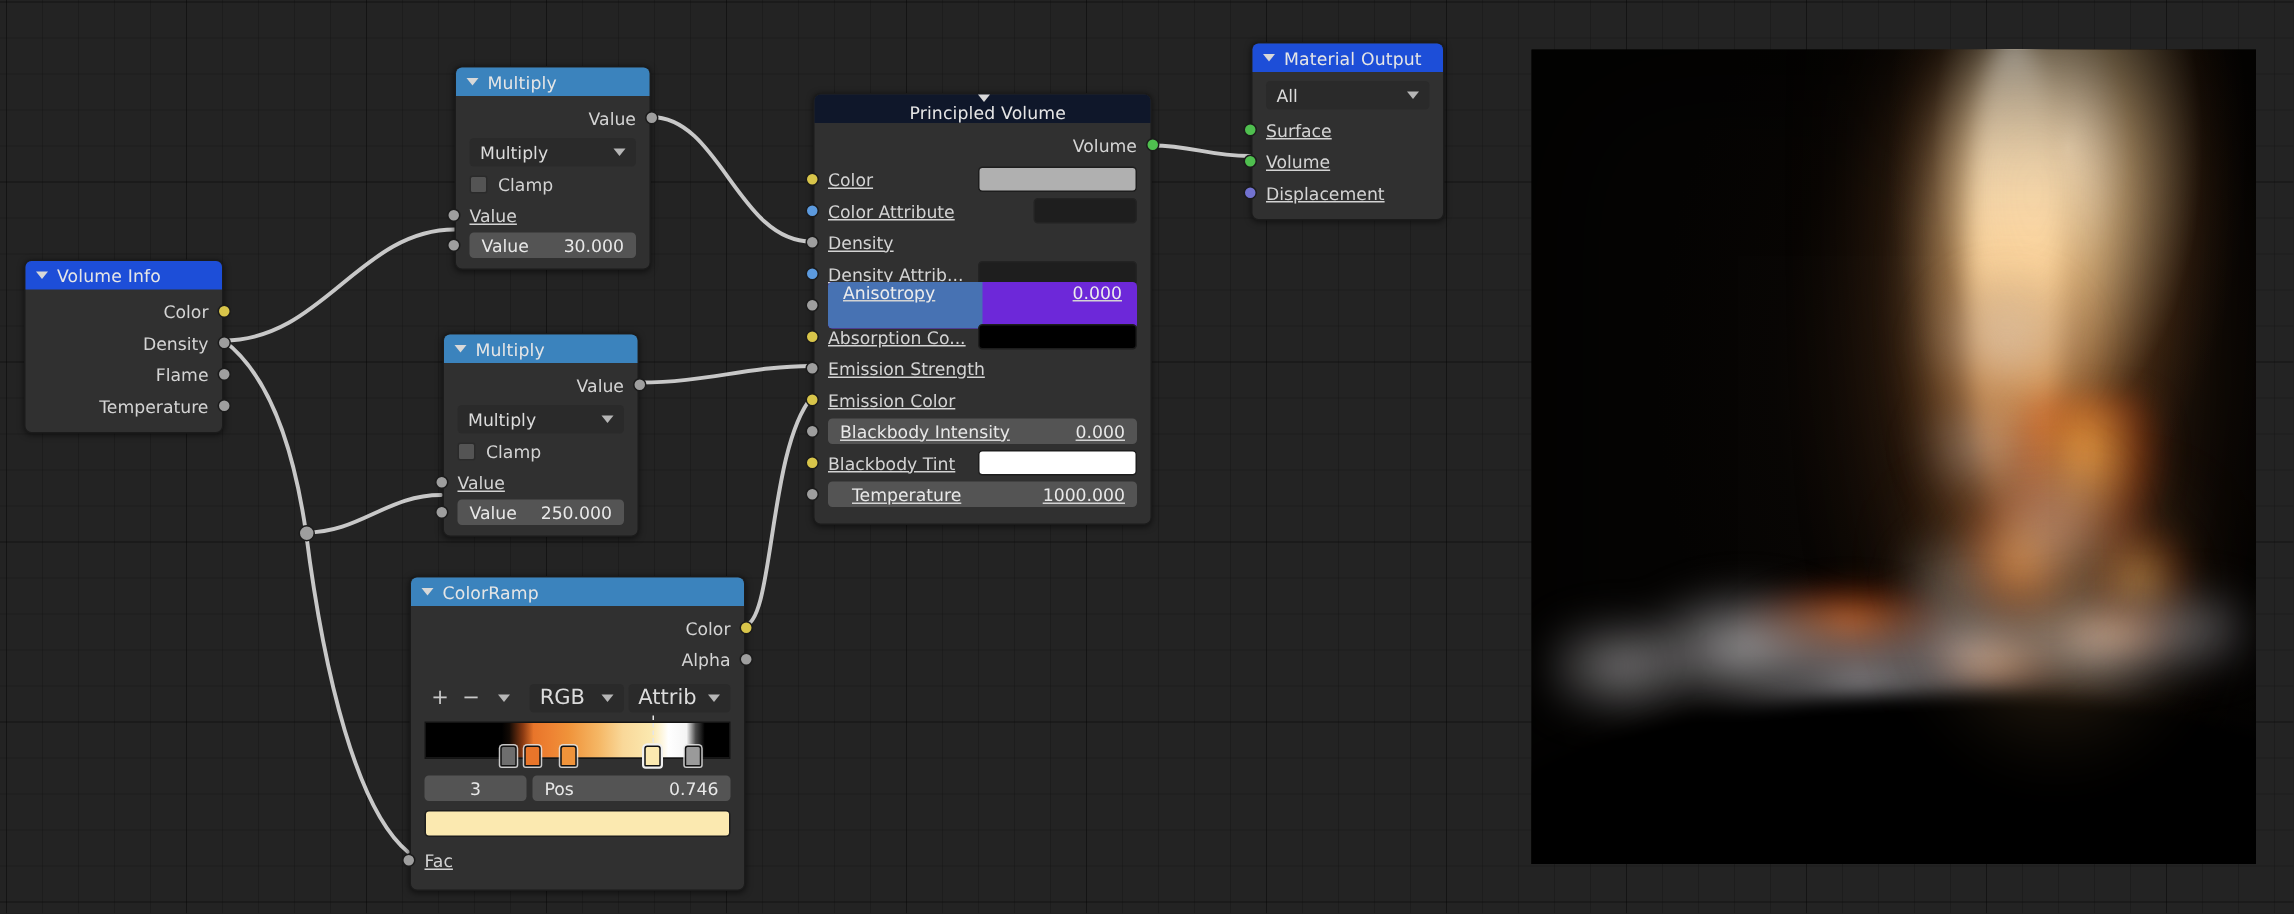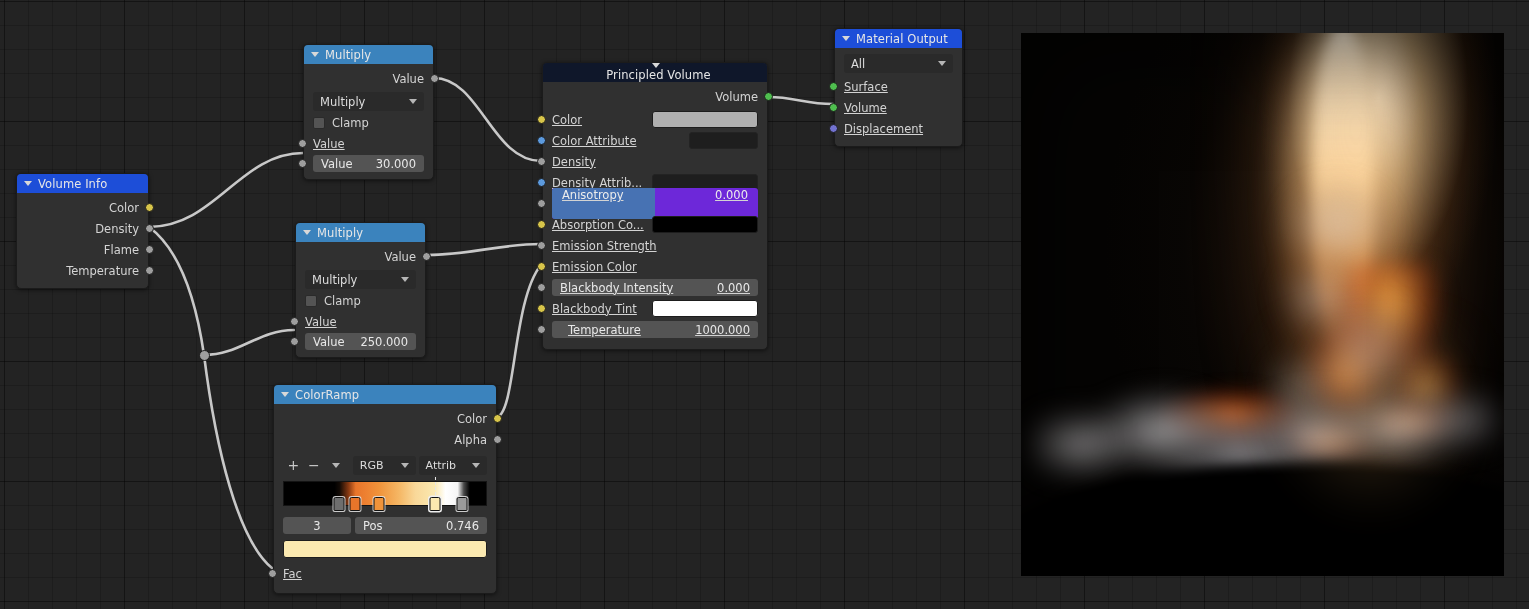--- a/index.html
+++ b/index.html
@@ -167,21 +167,21 @@
     padding: 0 9px; margin-top: 5px; height: 20px;
   }
   .cr-btn {
     width: 22px; text-align: center;
     font-size: 14px; color: #c8c8c8; line-height: 1;
   }
   .cr-chev { width: 24px; display: flex; justify-content: center; align-items: center; }
   .cr-sel {
     height: 19px; background: #2a2a2a; border-radius: 3px;
     display: flex; align-items: center; justify-content: space-between;
-    padding: 0 7px; font-size: 11px; color: #dcdcdc;
+    padding: 0 7px; font-size: 14px; color: #dcdcdc;
   }
   .cr-bar-wrap {
     position: relative;
     margin: 6px 9px 0 9px;
     height: 25px;
   }
   .cr-gradient {
     position: absolute; left: 0; right: 0; top: 0; height: 25px;
     border: 1px solid #141414;
   }

